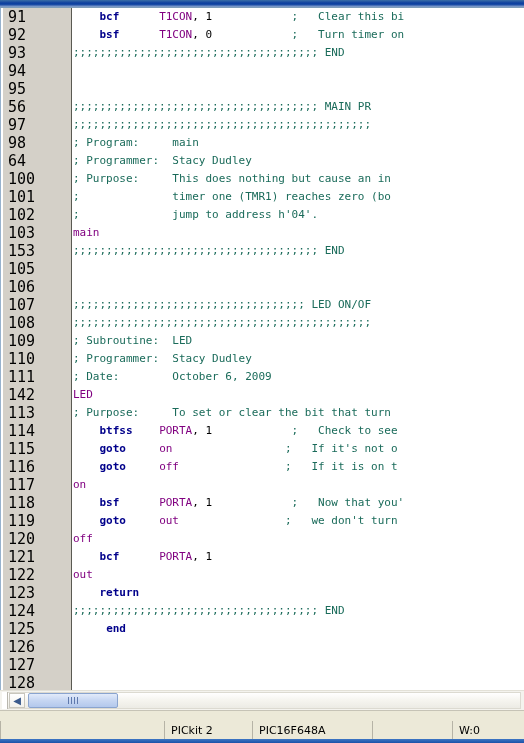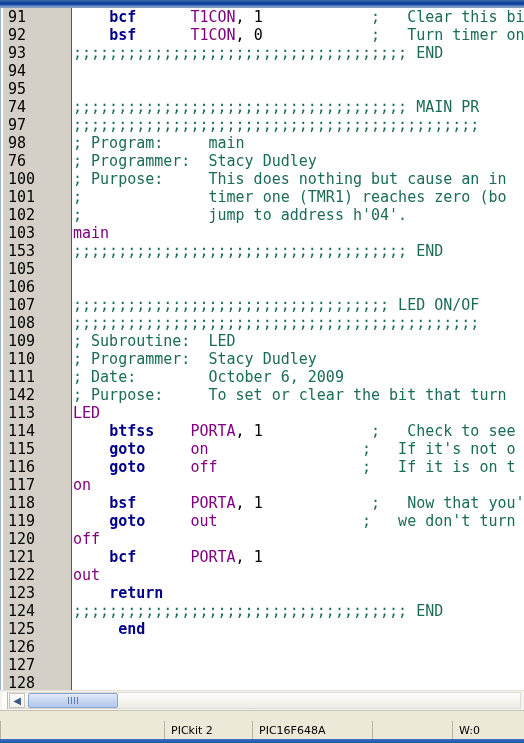--- a/index.html
+++ b/index.html
@@ -84,21 +84,21 @@
     width: 451px;
     height: 682px;
     background: #ffffff;
     overflow: hidden;
   }
   .code-line {
     height: 18px;
     line-height: 18px;
     white-space: pre;
     font-family: "DejaVu Sans Mono", monospace;
-    font-size: 15px;
+    font-size: 11px;
     overflow: hidden;
   }
   .tok { white-space: pre; }
   .op       { color: #00008b; font-weight: bold; }
   .reg      { color: #800080; }
   .label    { color: #800080; }
   .num      { color: #000000; }
   .comment  { color: #1a6b5a; }
   .plain    { color: #000000; }
 
@@ -213,24 +213,24 @@
 
   <div id="editor-pane">
     <div id="editor-left-border"></div>
 
     <div id="gutter">
         <div class="gutter-line">91</div>
         <div class="gutter-line">92</div>
         <div class="gutter-line">93</div>
         <div class="gutter-line">94</div>
         <div class="gutter-line">95</div>
-        <div class="gutter-line">74</div>
+        <div class="gutter-line">56</div>
         <div class="gutter-line">97</div>
         <div class="gutter-line">98</div>
-        <div class="gutter-line">76</div>
+        <div class="gutter-line">64</div>
         <div class="gutter-line">100</div>
         <div class="gutter-line">101</div>
         <div class="gutter-line">102</div>
         <div class="gutter-line">103</div>
         <div class="gutter-line">153</div>
         <div class="gutter-line">105</div>
         <div class="gutter-line">106</div>
         <div class="gutter-line">107</div>
         <div class="gutter-line">108</div>
         <div class="gutter-line">109</div>
@@ -270,22 +270,22 @@
         <div class="code-line"><span class="tok comment">;              jump to address h'04'.</span></div>
         <div class="code-line"><span class="tok label">main</span></div>
         <div class="code-line"><span class="tok comment">;;;;;;;;;;;;;;;;;;;;;;;;;;;;;;;;;;;;; END</span></div>
         <div class="code-line"><span class="tok plain"></span></div>
         <div class="code-line"><span class="tok plain"></span></div>
         <div class="code-line"><span class="tok comment">;;;;;;;;;;;;;;;;;;;;;;;;;;;;;;;;;;; LED ON/OF</span></div>
         <div class="code-line"><span class="tok comment">;;;;;;;;;;;;;;;;;;;;;;;;;;;;;;;;;;;;;;;;;;;;;</span></div>
         <div class="code-line"><span class="tok comment">; Subroutine:  LED</span></div>
         <div class="code-line"><span class="tok comment">; Programmer:  Stacy Dudley</span></div>
         <div class="code-line"><span class="tok comment">; Date:        October 6, 2009</span></div>
+        <div class="code-line"><span class="tok label">LED</span></div>
         <div class="code-line"><span class="tok comment">; Purpose:     To set or clear the bit that turn</span></div>
-        <div class="code-line"><span class="tok label">LED</span></div>
         <div class="code-line"><span class="tok plain">    </span><span class="tok op">btfss</span><span class="tok plain">    </span><span class="tok reg">PORTA</span><span class="tok plain">, </span><span class="tok num">1</span><span class="tok plain">            </span><span class="tok comment">;   Check to see </span></div>
         <div class="code-line"><span class="tok plain">    </span><span class="tok op">goto</span><span class="tok plain">     </span><span class="tok label">on</span><span class="tok plain">                 </span><span class="tok comment">;   If it's not o</span></div>
         <div class="code-line"><span class="tok plain">    </span><span class="tok op">goto</span><span class="tok plain">     </span><span class="tok label">off</span><span class="tok plain">                </span><span class="tok comment">;   If it is on t</span></div>
         <div class="code-line"><span class="tok label">on</span></div>
         <div class="code-line"><span class="tok plain">    </span><span class="tok op">bsf</span><span class="tok plain">      </span><span class="tok reg">PORTA</span><span class="tok plain">, </span><span class="tok num">1</span><span class="tok plain">            </span><span class="tok comment">;   Now that you'</span></div>
         <div class="code-line"><span class="tok plain">    </span><span class="tok op">goto</span><span class="tok plain">     </span><span class="tok label">out</span><span class="tok plain">                </span><span class="tok comment">;   we don't turn</span></div>
         <div class="code-line"><span class="tok label">off</span></div>
         <div class="code-line"><span class="tok plain">    </span><span class="tok op">bcf</span><span class="tok plain">      </span><span class="tok reg">PORTA</span><span class="tok plain">, </span><span class="tok num">1</span></div>
         <div class="code-line"><span class="tok label">out</span></div>
         <div class="code-line"><span class="tok plain">    </span><span class="tok op">return</span></div>

